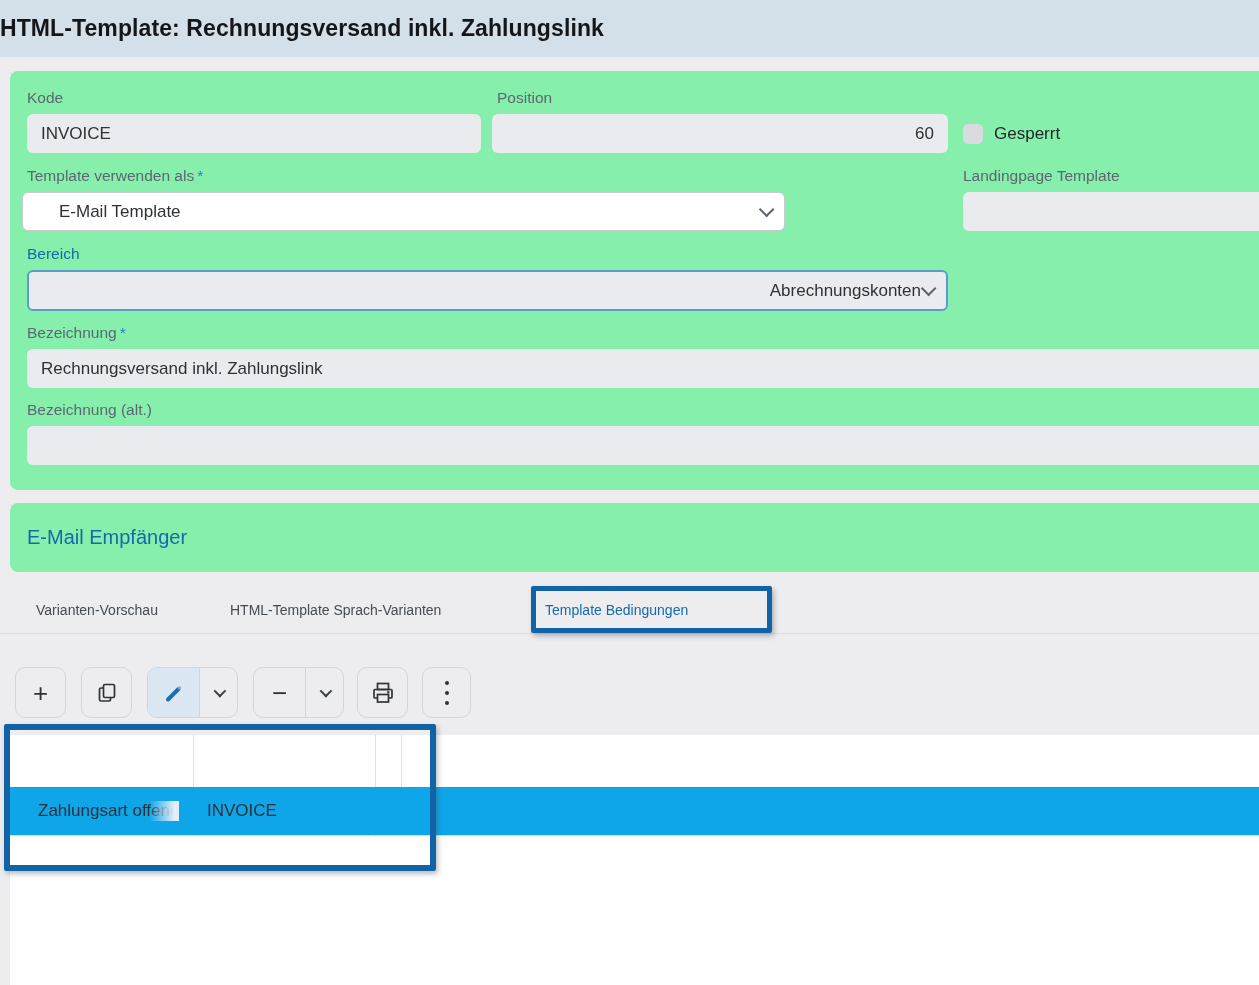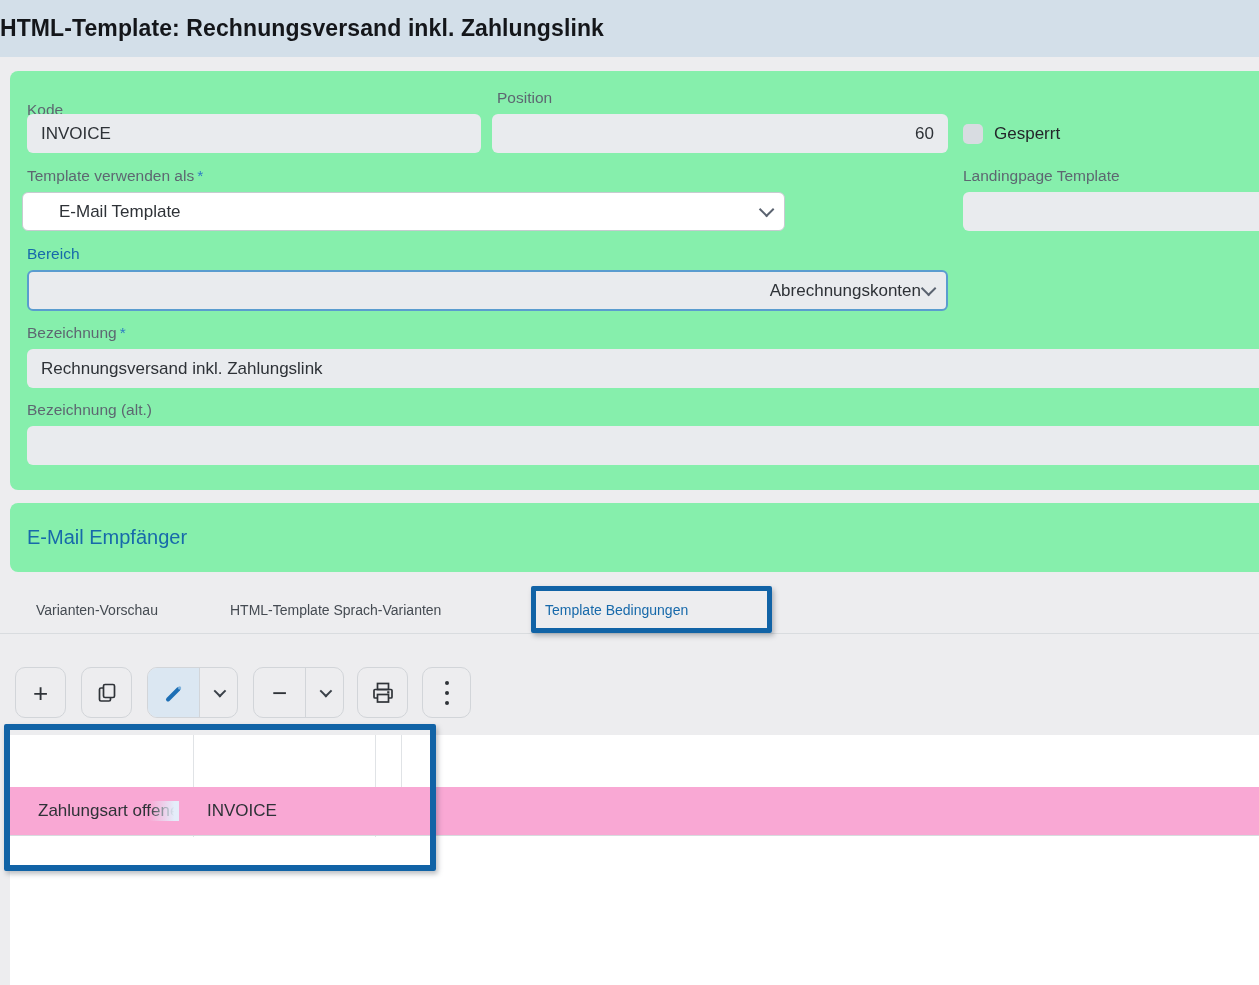--- a/index.html
+++ b/index.html
@@ -89,40 +89,40 @@
 
   
   .grid { left:10px; top:735px; width:1249px; height:250px; background:#ffffff; }
   .grid .vline { position:absolute; top:0; width:1px; background:#e0e3e6; }
   .grid-header { position:absolute; left:0; top:0; width:100%; height:52px; border-bottom:1px solid #e0e3e6; }
   .gh-cell { position:absolute; top:0; height:52px; display:flex; align-items:center; font-size:17px; }
   .gh-cell.sorted { color:#1769aa; gap:7px; }
   .sort-arrow { font-size:10px; color:#1769aa; transform:translateY(-1px); }
   .sort-num { font-size:15px; color:#1769aa; }
   .grid-row { position:absolute; left:0; width:100%; display:flex; align-items:center; font-size:17px; color:#2e3237; }
-  .grid-row.selected { top:52px; height:49px; background:#f9a8d4; border-bottom:1px solid #d7dbde; }
+  .grid-row.selected { top:52px; height:49px; background:#0ea5e9; border-bottom:1px solid #d7dbde; }
   .grid-row.empty { top:102px; height:31px; background:#ffffff; }
   .gr-cell { position:absolute; white-space:nowrap; }
   .fade-cell { max-width:152px; overflow:hidden; }
   .fade-cell::after {
     content:""; position:absolute; right:0; top:0; bottom:0; width:30px;
     background:linear-gradient(to right, rgba(228,237,250,0), #e4edfa 85%);
   }
   svg { display:block; }
 </style>
 </head>
 <body>
 
 <div class="abs titlebar">
   <h1>HTML-Template: Rechnungsversand inkl. Zahlungslink</h1>
 </div>
 
 <div class="abs card card-form"></div>
 
-<div class="abs f-label" style="left:27px; top:101px;">Kode</div>
+<div class="abs f-label" style="left:27px; top:89px;">Kode</div>
 <div class="abs f-input" style="left:27px; top:114px; width:454px;">
   <span>INVOICE</span>
 </div>
 
 <div class="abs f-label" style="left:497px; top:89px;">Position</div>
 <div class="abs f-input right" style="left:492px; top:114px; width:456px;">
   <span>60</span>
 </div>
 
 <div class="abs checkbox" style="left:963px; top:124px;"></div>

